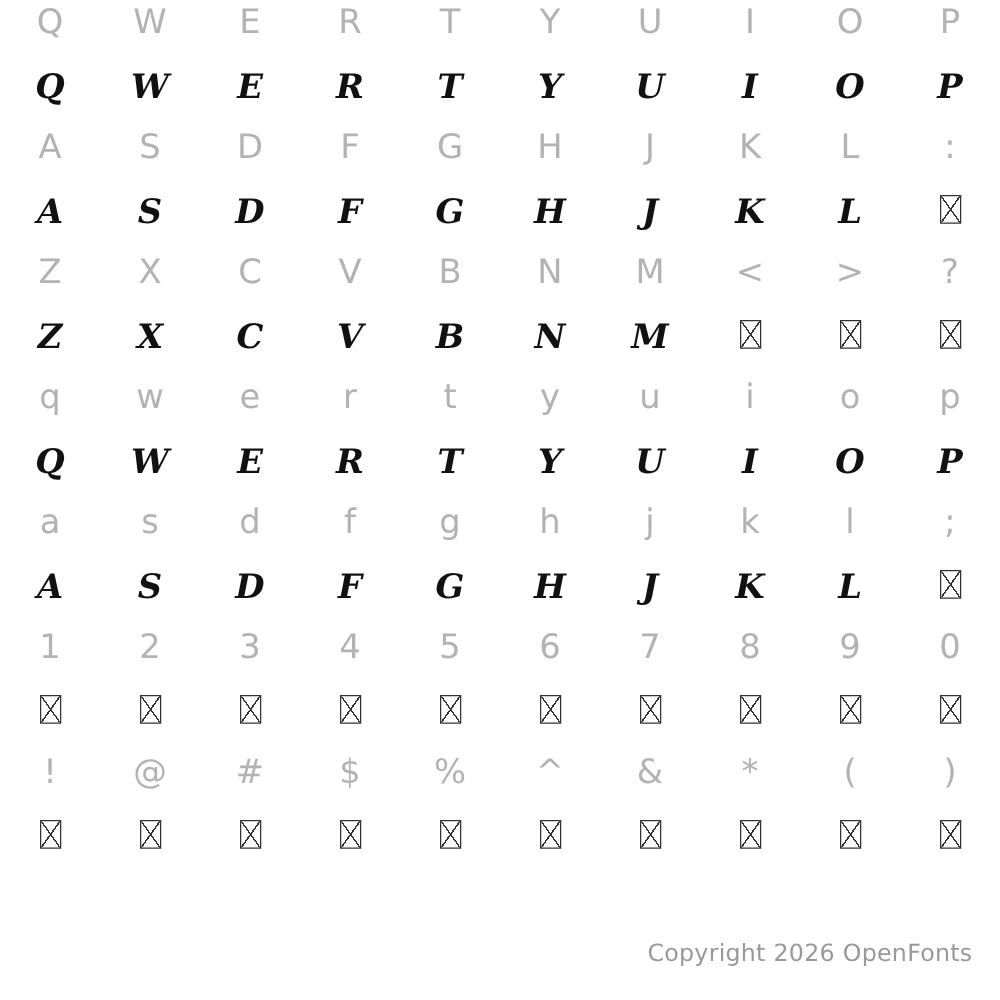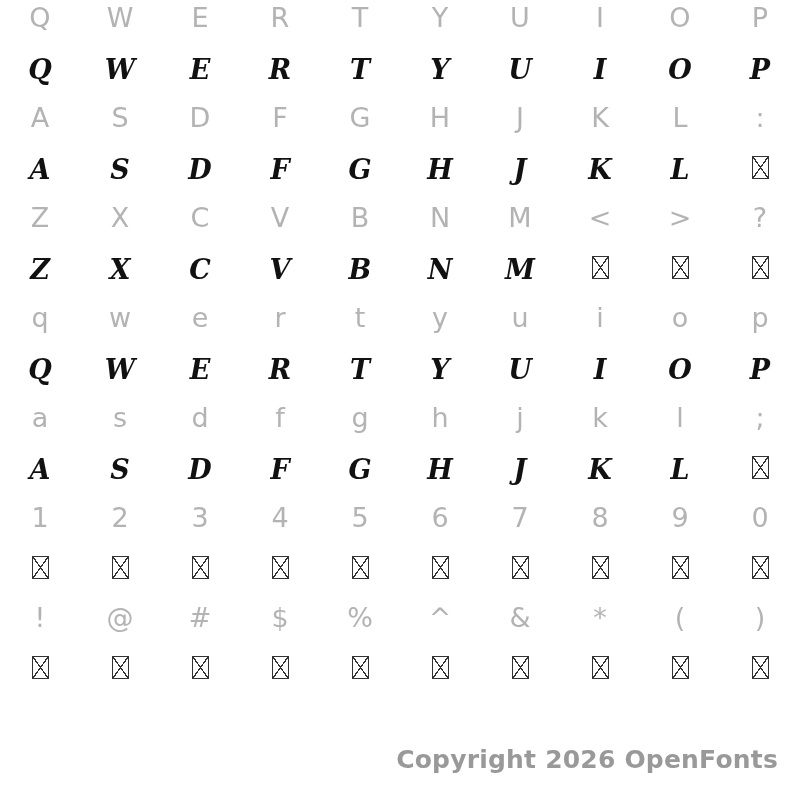--- a/index.html
+++ b/index.html
@@ -94,24 +94,23 @@
     background: linear-gradient(to bottom right, transparent calc(50% - 0.6px), #333 calc(50% - 0.6px), #333 calc(50% + 0.6px), transparent calc(50% + 0.6px));
   }
   .tofu-box::after {
     background: linear-gradient(to bottom left, transparent calc(50% - 0.6px), #333 calc(50% - 0.6px), #333 calc(50% + 0.6px), transparent calc(50% + 0.6px));
   }
   .copyright {
     position: absolute;
     right: 22px;
     bottom: 26px;
     color: #999999;
-    font-size: 25px;
+    font-size: 19px;
     font-family: "DejaVu Sans", sans-serif;
     letter-spacing: 0.2px;
-    font-weight: bold;
   }
 </style>
 </head>
 <body>
 
 <div id="sheet">
 
   <div class="grid">
 
     <div class="row-block">

